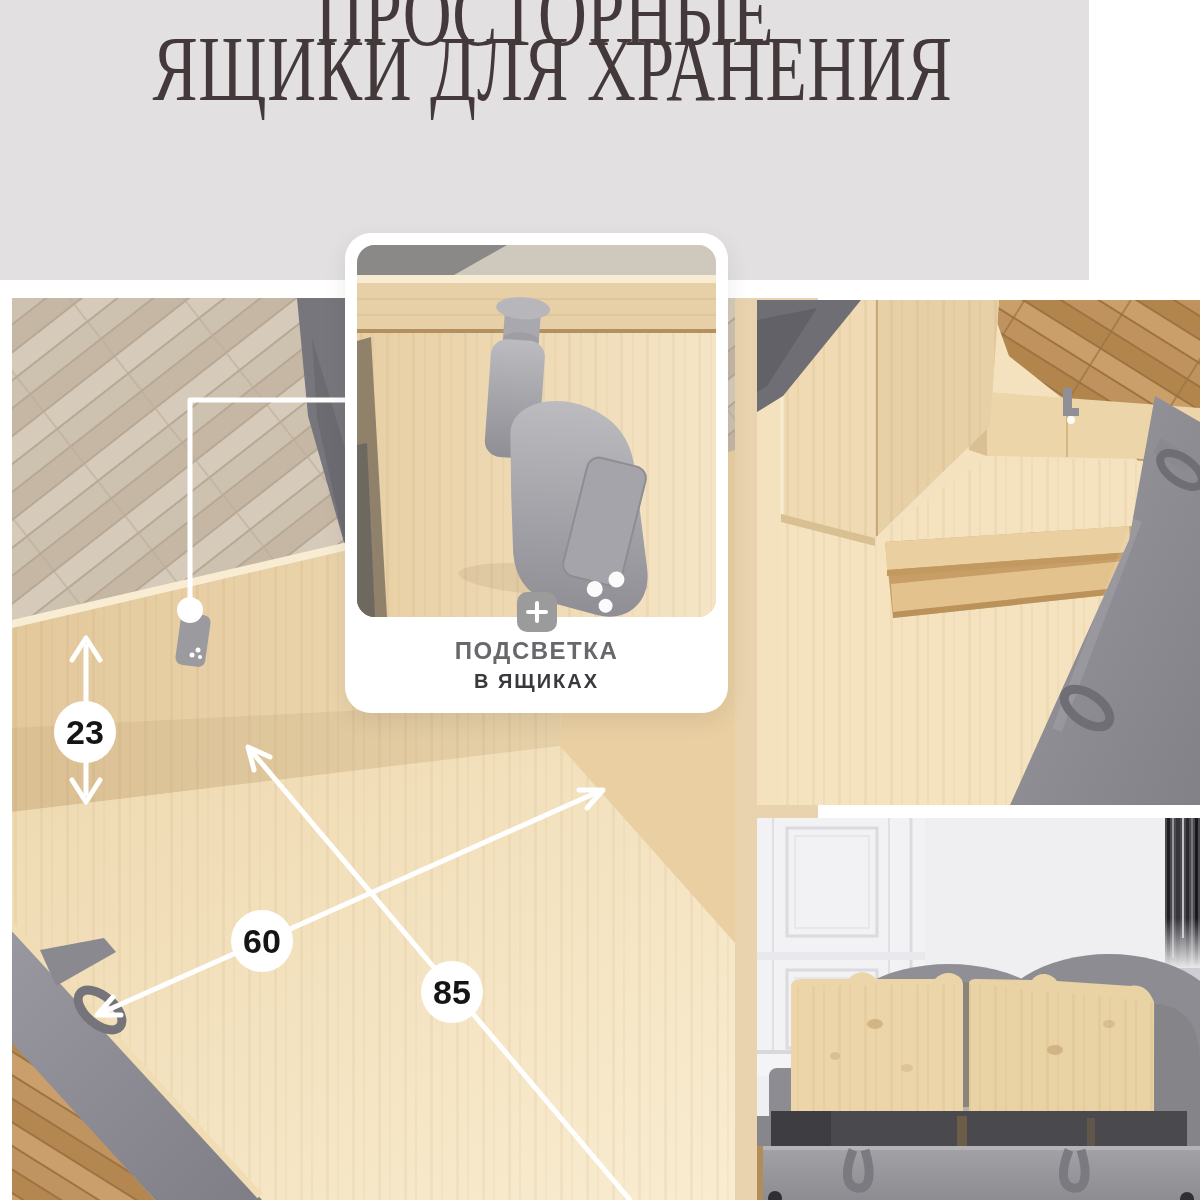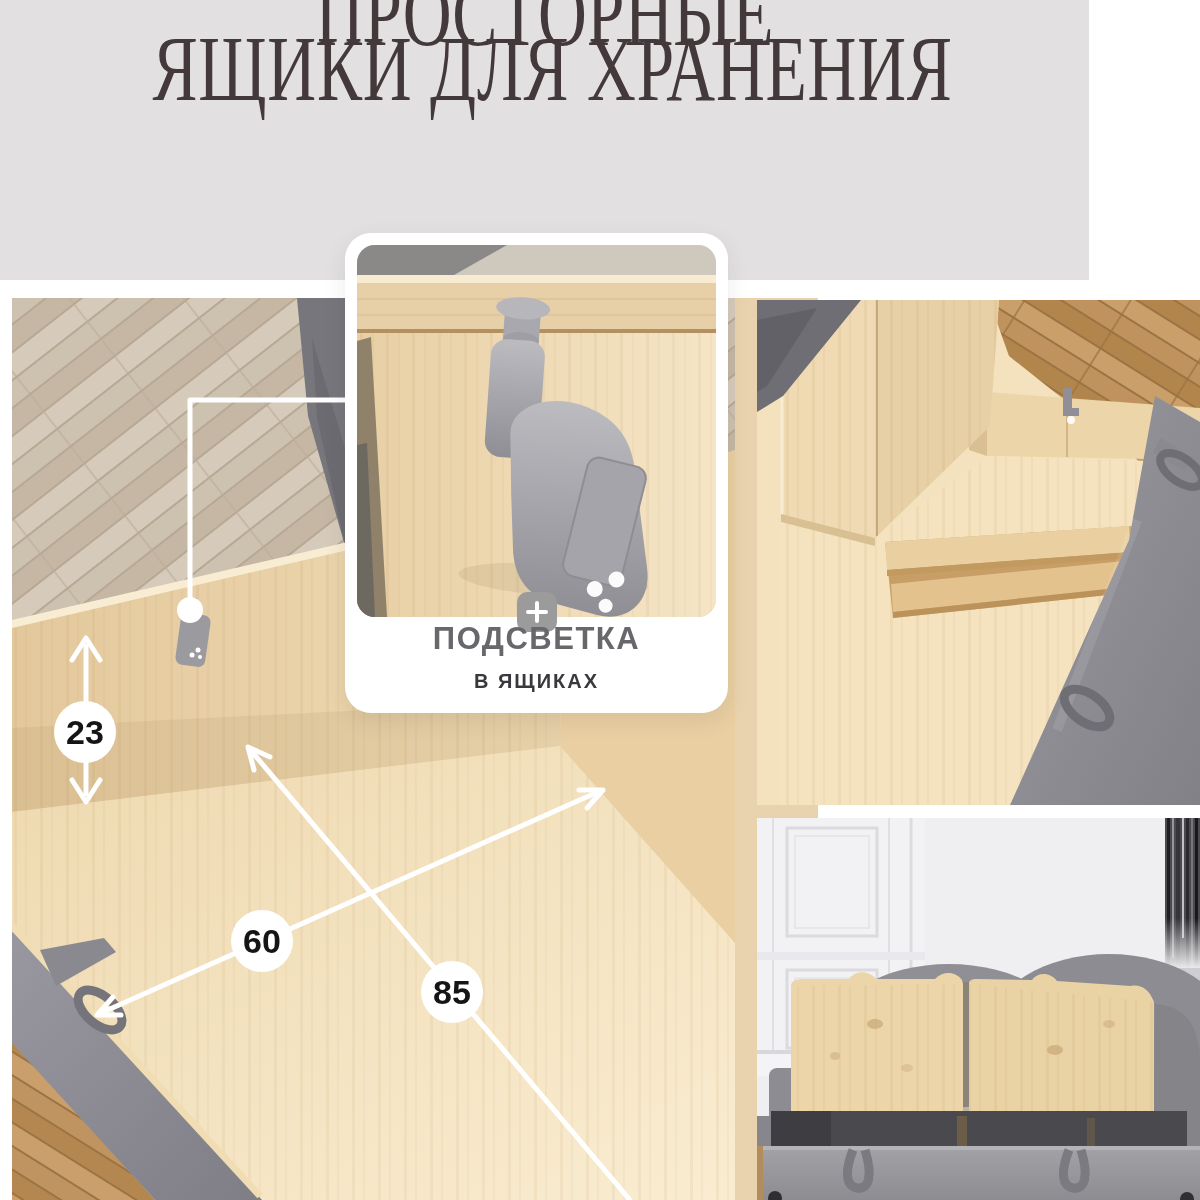--- a/index.html
+++ b/index.html
@@ -20,21 +20,21 @@
   .photo svg{display:block;}
   
   #callout-card{position:absolute;left:345px;top:233px;width:383px;height:480px;background:#ffffff;
       border-radius:26px;box-shadow:0 8px 22px rgba(70,60,50,0.10);}
   #callout-photo{position:absolute;left:12px;top:12px;width:359px;height:372px;border-radius:18px;overflow:hidden;background:#ecd7b0;}
   #plus-badge{position:absolute;left:172px;top:359px;width:40px;height:40px;border-radius:10px;background:#9b9b9b;}
   #plus-badge::before,#plus-badge::after{content:"";position:absolute;background:#ffffff;border-radius:2px;}
   #plus-badge::before{left:9px;top:18px;width:22px;height:4px;}
   #plus-badge::after{left:18px;top:9px;width:4px;height:22px;}
   .cap{position:absolute;left:0;width:383px;text-align:center;font-weight:bold;white-space:nowrap;}
-  #cap1{top:388px;font-size:31px;letter-spacing:1.5px;color:#68676b;}
+  #cap1{top:404px;font-size:24px;letter-spacing:1.5px;color:#68676b;}
   #cap2{top:437px;font-size:20px;letter-spacing:2px;color:#39383c;}
   .dim-num{font-family:"Liberation Sans","DejaVu Sans",sans-serif;font-weight:bold;font-size:34px;fill:#151515;}
   .wline{stroke:#ffffff;stroke-width:5;fill:none;stroke-linecap:round;stroke-linejoin:round;}
 </style>
 </head>
 <body>
 
 <div id="stage">
 
   <div id="header">

